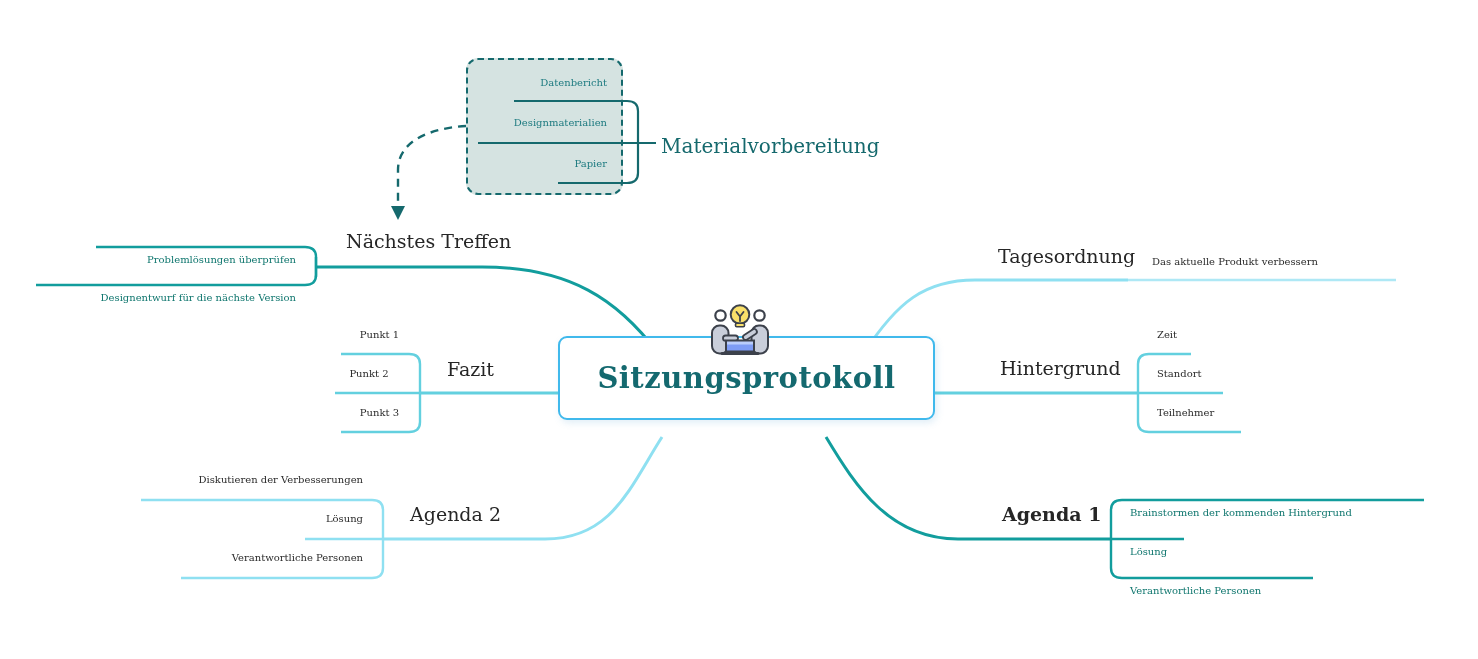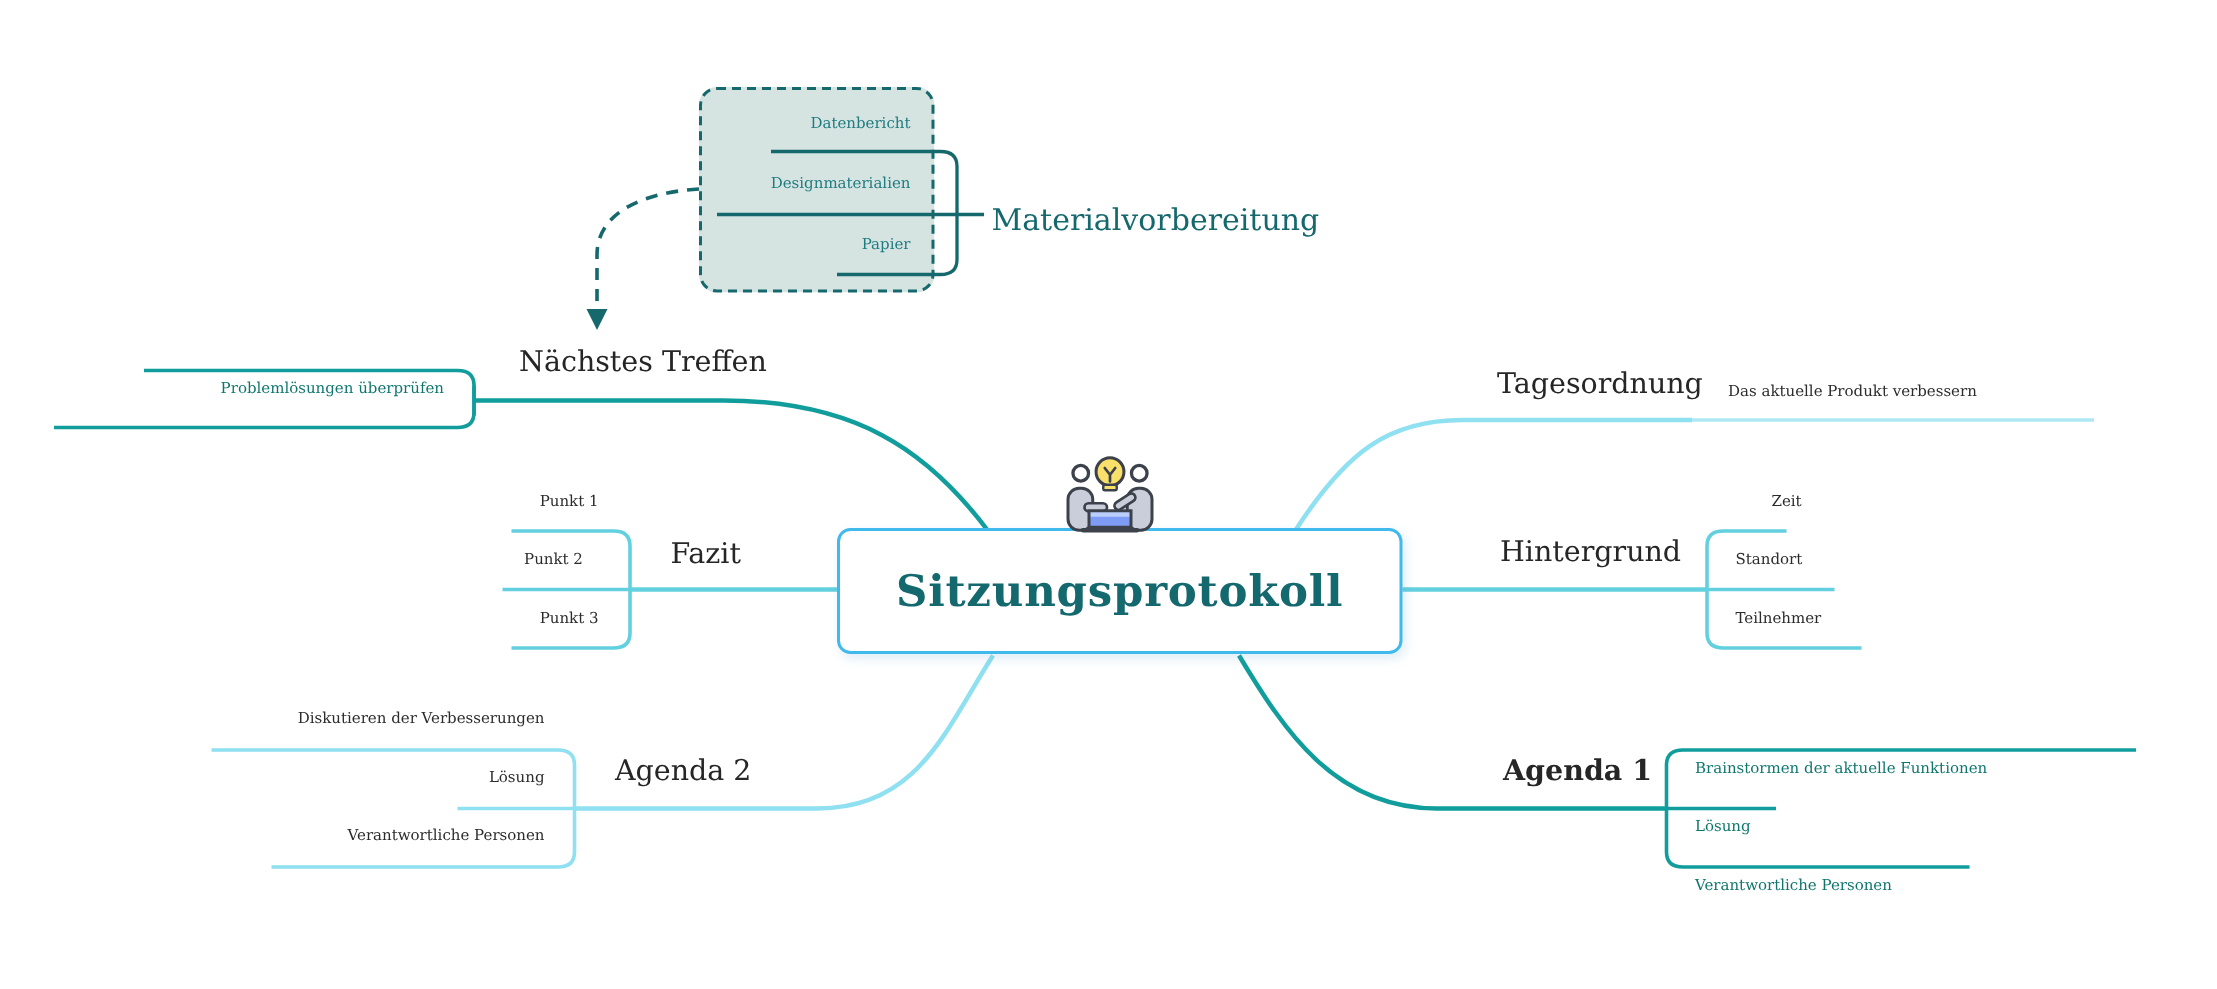--- a/index.html
+++ b/index.html
@@ -7,21 +7,21 @@
     position:relative;width:1478px;height:659px;overflow:hidden;
     font-family:"DejaVu Serif",serif;background:#ffffff;
   }
   svg.lines{position:absolute;left:0;top:0;z-index:2;}
   .float-box{
     position:absolute;left:466px;top:58px;width:157px;height:137px;
     background:#d5e3e1;border:2.4px dashed #15696d;border-radius:12px;
     box-sizing:border-box;z-index:1;
   }
   .central-node{
-    position:absolute;left:558px;top:352px;width:377px;height:84px;
+    position:absolute;left:558px;top:336px;width:377px;height:84px;
     background:#ffffff;border:2.5px solid #40b9ec;border-radius:9px;
     box-sizing:border-box;z-index:4;display:flex;align-items:center;justify-content:center;
     box-shadow:2px 3px 7px rgba(90,160,210,0.18);
   }
   .central-title{
     font-size:29px;font-weight:bold;color:#14696f;letter-spacing:0.5px;white-space:nowrap;
   }
   .icon-wrap{position:absolute;left:703px;top:302px;width:74px;height:55px;z-index:5;}
   .lbl{position:absolute;white-space:nowrap;z-index:3;line-height:1.15;}
   .lbl-main{font-size:19px;color:#262626;}
@@ -87,41 +87,42 @@
     </g>
   </svg>
 
   <div class="lbl lbl-sub floatc ra" style="left:470px;top:77px;width:137px;">Datenbericht</div>
   <div class="lbl lbl-sub floatc ra" style="left:460px;top:117px;width:147px;">Designmaterialien</div>
   <div class="lbl lbl-sub floatc ra" style="left:470px;top:158px;width:137px;">Papier</div>
   <div class="lbl float-lbl" style="left:661px;top:135px;">Materialvorbereitung</div>
 
   <div class="lbl lbl-main" style="left:346px;top:231px;">Nächstes Treffen</div>
   <div class="lbl lbl-sub teal ra" style="left:96px;top:221px;width:200px;">Problemlösungen überprüfen</div>
+  <div class="lbl lbl-sub teal ra" style="left:36px;top:259px;width:260px;">Designentwurf für die nächste Version</div>
 
   <div class="lbl lbl-main" style="left:447px;top:359px;">Fazit</div>
   <div class="lbl lbl-sub dark ra" style="left:339px;top:329px;width:60px;">Punkt 1</div>
   <div class="lbl lbl-sub dark ra" style="left:339px;top:368px;width:60px;text-align:center;">Punkt 2</div>
   <div class="lbl lbl-sub dark ra" style="left:339px;top:407px;width:60px;">Punkt 3</div>
 
   <div class="lbl lbl-main" style="left:410px;top:504px;">Agenda 2</div>
   <div class="lbl lbl-sub dark ra" style="left:141px;top:474px;width:222px;">Diskutieren der Verbesserungen</div>
   <div class="lbl lbl-sub dark ra" style="left:293px;top:513px;width:70px;">Lösung</div>
   <div class="lbl lbl-sub dark ra" style="left:181px;top:552px;width:182px;">Verantwortliche Personen</div>
 
   <div class="lbl lbl-main" style="left:998px;top:246px;">Tagesordnung</div>
   <div class="lbl lbl-sub dark" style="left:1152px;top:256px;">Das aktuelle Produkt verbessern</div>
 
   <div class="lbl lbl-main" style="left:1000px;top:358px;">Hintergrund</div>
-  <div class="lbl lbl-sub dark" style="left:1157px;top:329px;margin-left:24px;">Zeit</div>
+  <div class="lbl lbl-sub dark" style="left:1157px;top:329px;">Zeit</div>
   <div class="lbl lbl-sub dark" style="left:1157px;top:368px;">Standort</div>
   <div class="lbl lbl-sub dark" style="left:1157px;top:407px;">Teilnehmer</div>
 
   <div class="lbl lbl-main" style="left:1002px;top:504px;font-weight:bold;">Agenda 1</div>
-  <div class="lbl lbl-sub teal" style="left:1130px;top:474px;">Brainstormen der aktuelle Funktionen</div>
+  <div class="lbl lbl-sub teal" style="left:1130px;top:474px;">Brainstormen der kommenden Hintergrund</div>
   <div class="lbl lbl-sub teal" style="left:1130px;top:513px;">Lösung</div>
   <div class="lbl lbl-sub teal" style="left:1130px;top:552px;">Verantwortliche Personen</div>
 
   <div class="central-node">
     <span class="central-title">Sitzungsprotokoll</span>
   </div>
 
   <span class="icon-wrap">
     <svg width="74" height="55" viewBox="0 0 74 55" fill="none">
 

